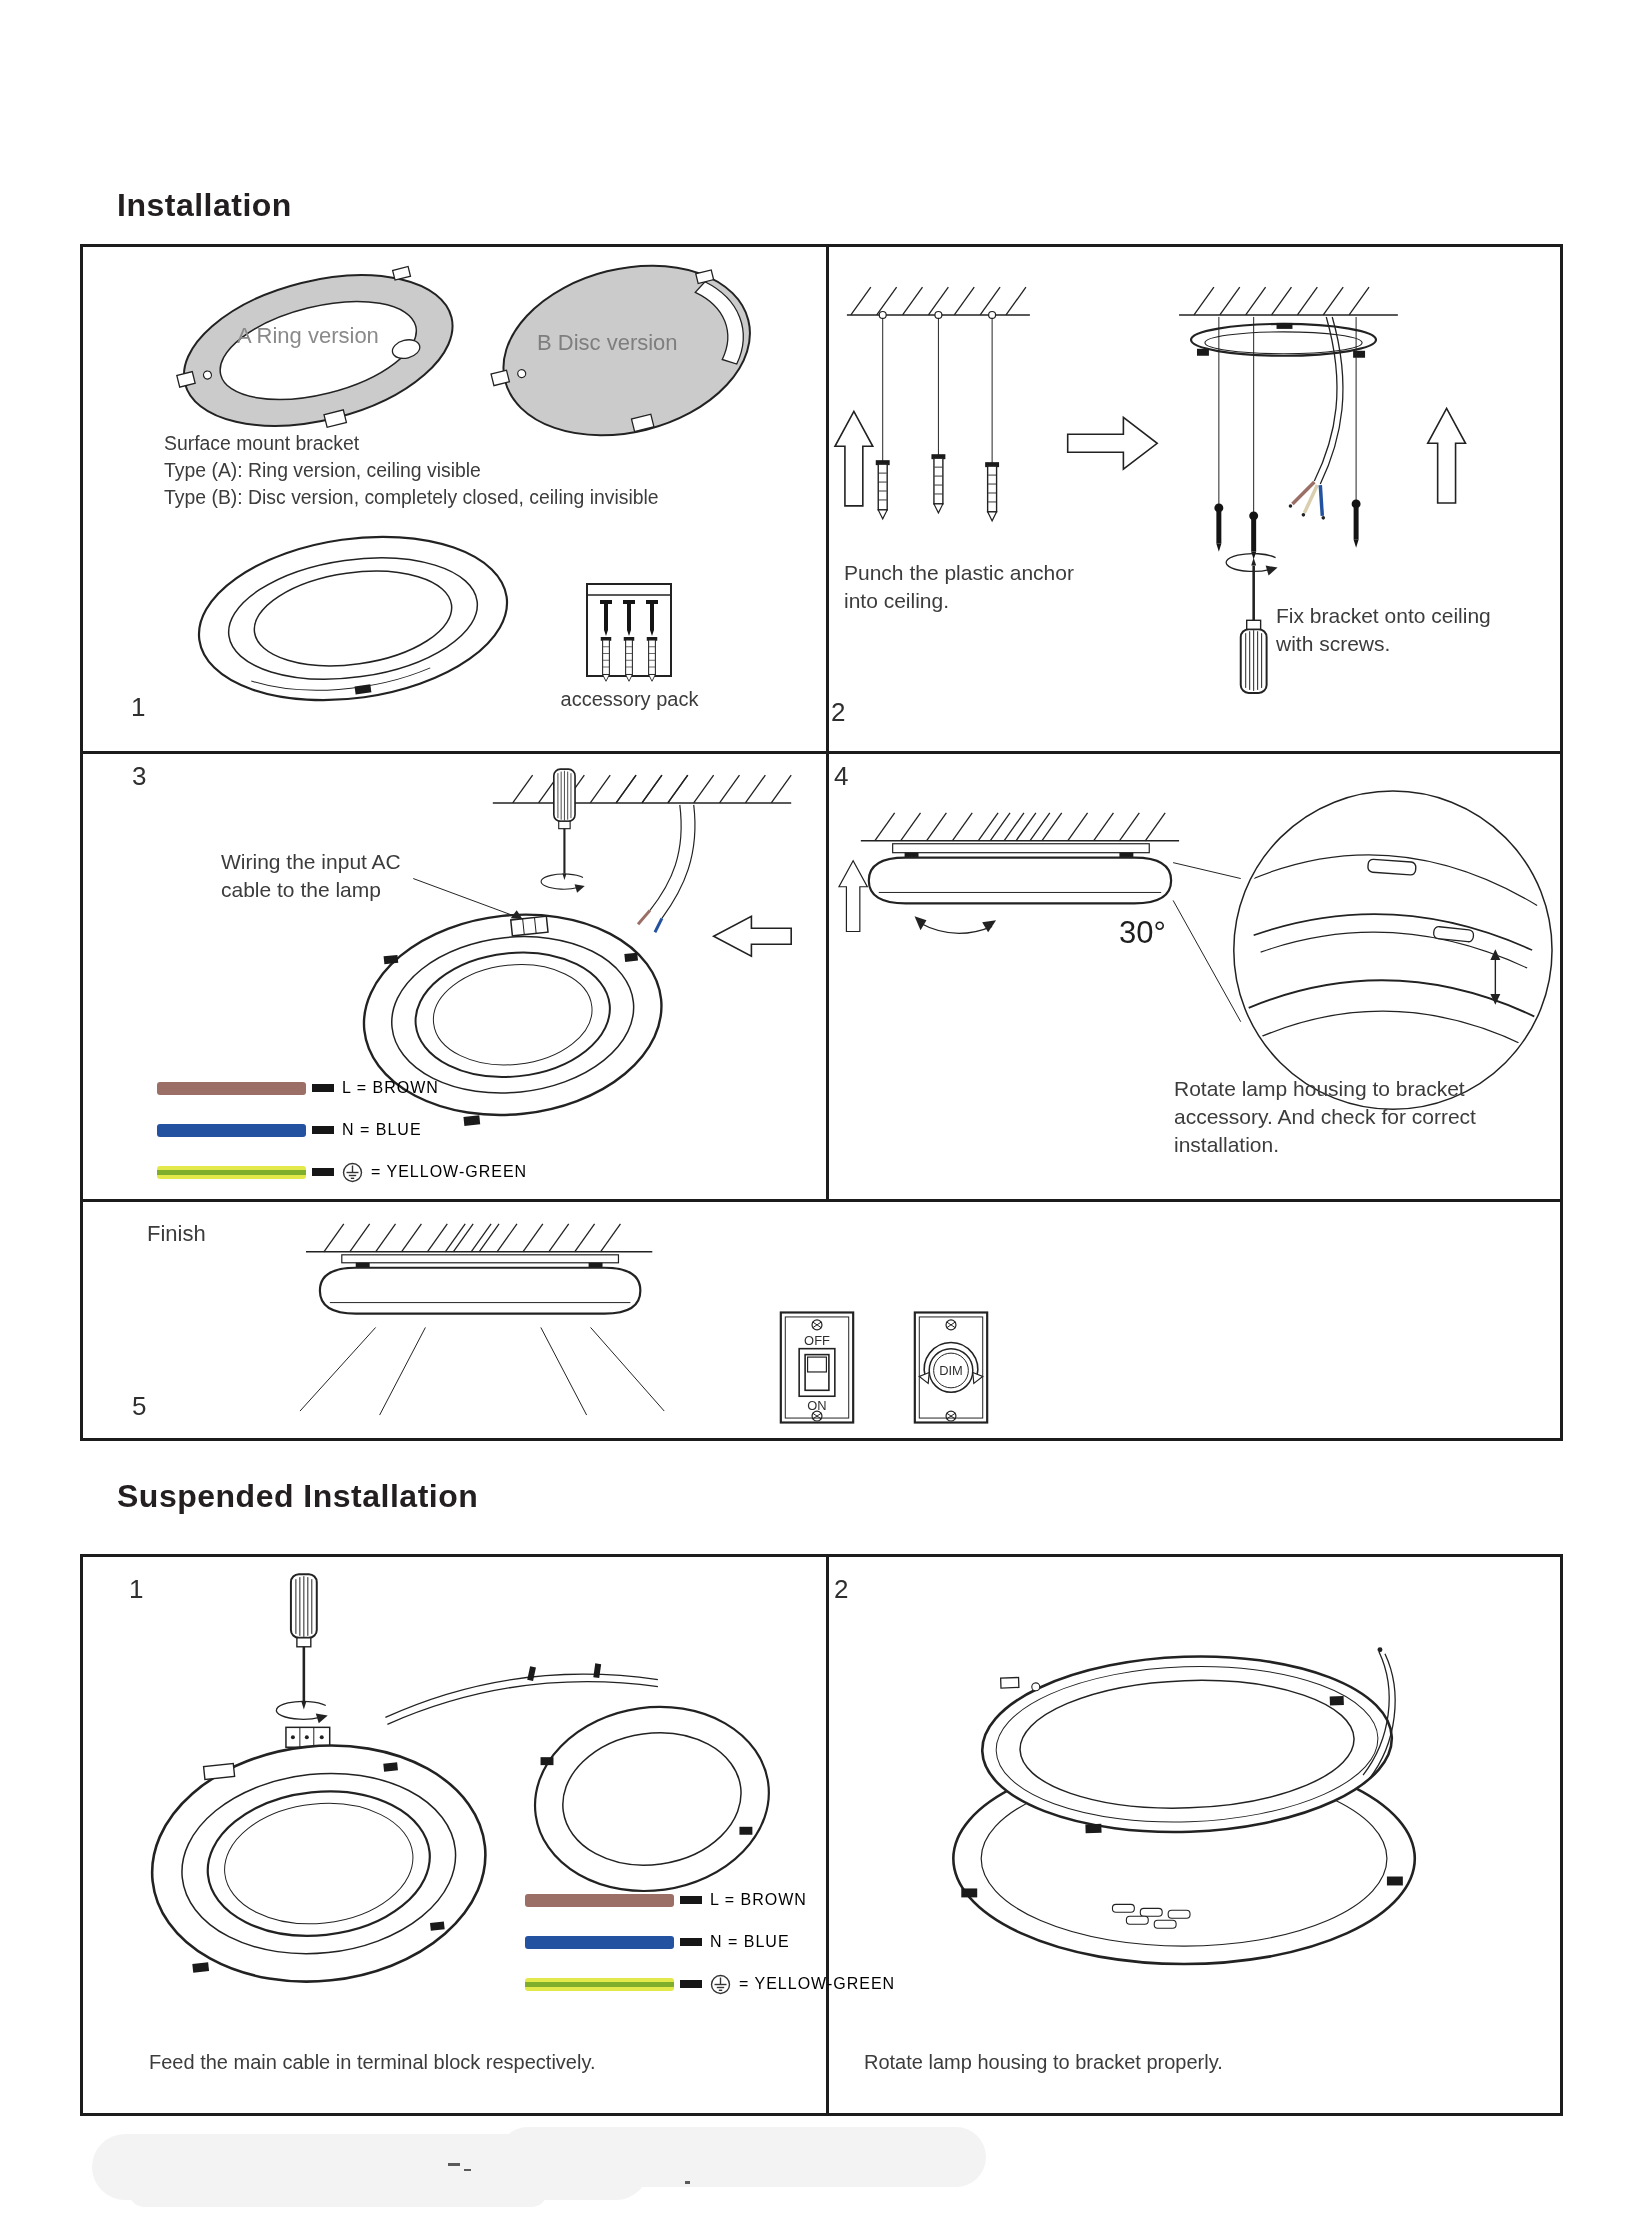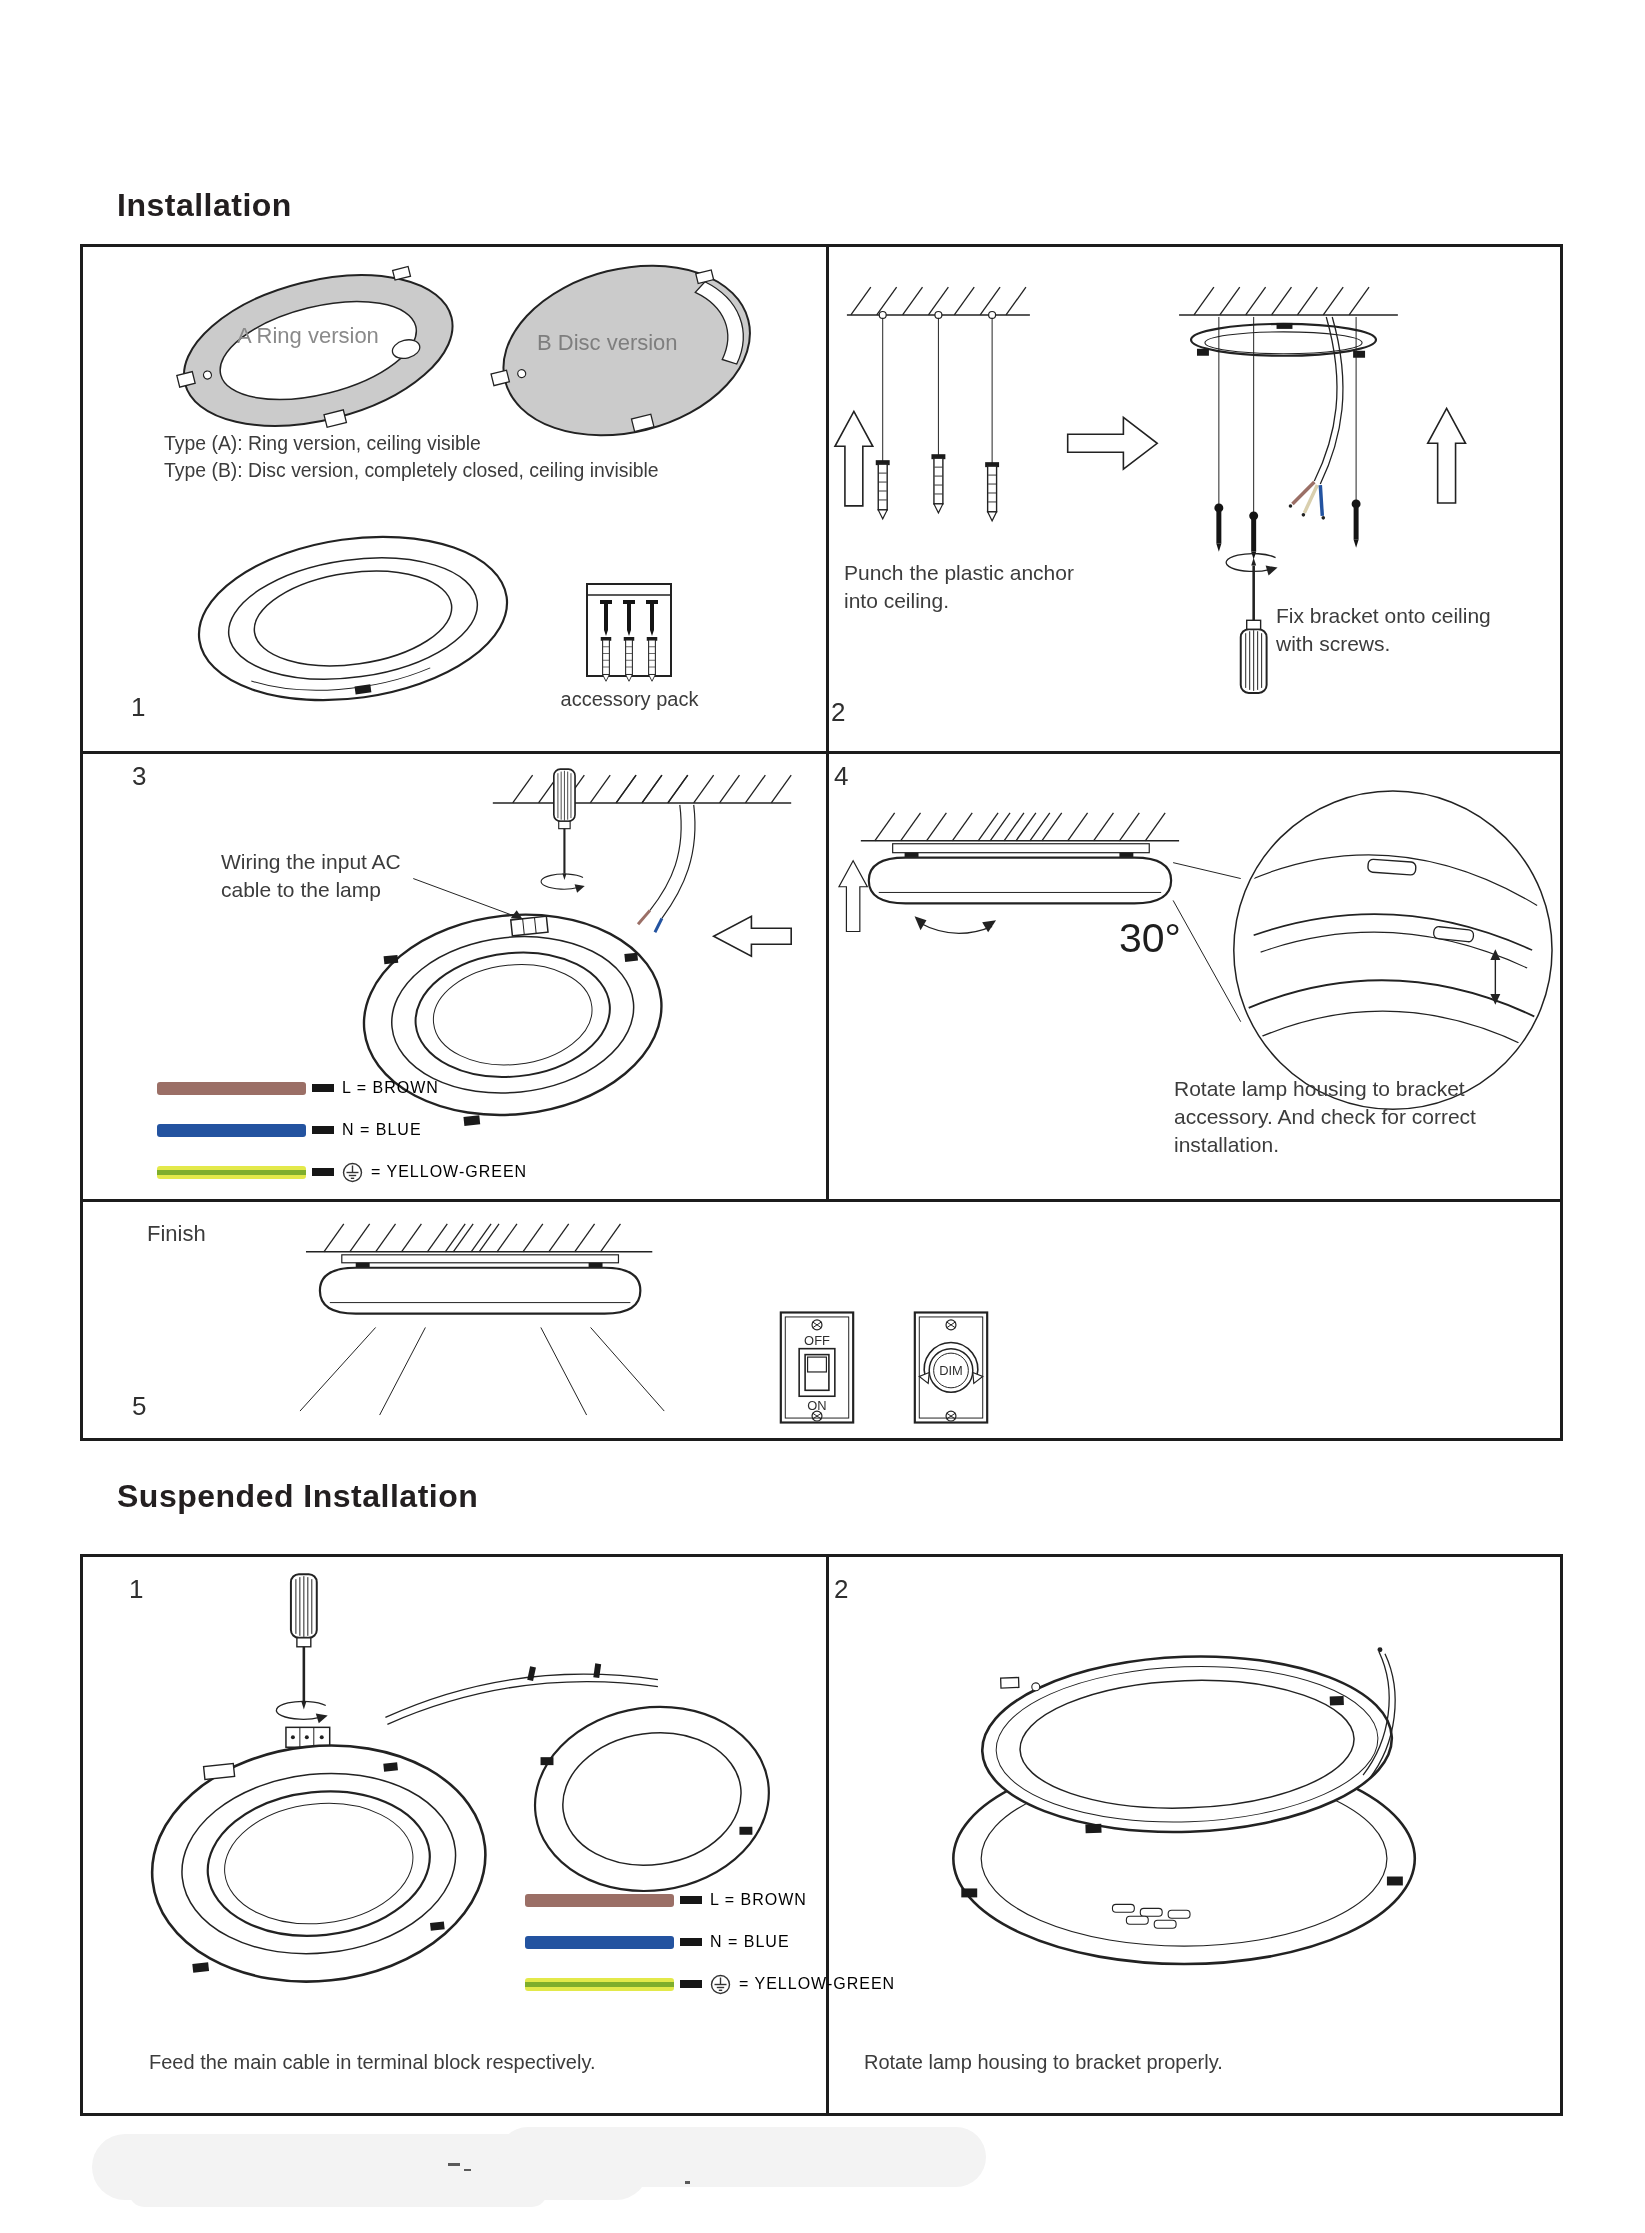--- a/index.html
+++ b/index.html
@@ -104,20 +104,21 @@
     <rect x="342" y="90" width="16" height="12" fill="#fff" stroke="#222" stroke-width="1.3"></rect>
     <circle cx="372" cy="97" r="4" fill="#fff" stroke="#222" stroke-width="1.2"></circle>
     <rect x="468" y="168" width="20" height="13" fill="#fff" stroke="#222" stroke-width="1.3"></rect>
     <rect x="566" y="42" width="16" height="10" fill="#fff" stroke="#222" stroke-width="1.3"></rect>
   </g>
 </svg>
 <div class="glabel" style="left:237px; top:323px;">A Ring version</div>
 <div class="glabel" style="left:537px; top:330px; color:#7e7e7e;">B Disc version</div>
 
 <div class="note" style="left:164px; top:430px;">
+  <div>Surface mount bracket</div>
   <div>Type (A): Ring version, ceiling visible</div>
   <div>Type (B): Disc version, completely closed, ceiling invisible</div>
 </div>
 
 <svg style="left:174px; top:527px;" width="358" height="184" viewBox="0 0 360 185">
   <g transform="rotate(-8 180 92)">
     <ellipse cx="180" cy="92" rx="156" ry="80" fill="#fff" stroke="#222" stroke-width="2.2"></ellipse>
     <ellipse cx="180" cy="92" rx="126" ry="59" fill="#fff" stroke="#222" stroke-width="1.5"></ellipse>
     <ellipse cx="180" cy="92" rx="100" ry="46" fill="#fff" stroke="#222" stroke-width="1.5"></ellipse>
     <path d="M 70 140 A 150 72 0 0 0 250 152" fill="none" stroke="#222" stroke-width="1"></path>
@@ -304,21 +305,21 @@
       <path d="M 430 278 Q 565 220 702 288" fill="none" stroke="#222" stroke-width="1.2"></path>
       <rect x="606" y="168" width="40" height="12" rx="5" fill="#fff" stroke="#222" stroke-width="1.3" transform="rotate(6 626 174)"></rect>
       <g>
         <line x1="668" y1="196" x2="668" y2="238" stroke="#222" stroke-width="1.4"></line>
         <polygon points="663,200 673,200 668,189" fill="#222"></polygon>
         <polygon points="663,234 673,234 668,245" fill="#222"></polygon>
       </g>
     </g>
   </g>
 </svg>
-<div class="abs" style="left:1119px; top:915px; font-size:41px; color:#1e1e1e;">30°</div>
+<div class="abs" style="left:1119px; top:915px; font-size:31px; color:#1e1e1e;">30°</div>
 <div class="cap" style="left:1174px; top:1075px;">
   <div>Rotate lamp housing to bracket</div>
   <div>accessory. And check for correct</div>
   <div>installation.</div>
 </div>
 
 <div class="cap" style="left:147px; top:1220px; font-size:22px;">Finish</div>
 <svg style="left:95px; top:1204px;" width="617" height="234" viewBox="0 0 620 235">
   <line x1="212" y1="48" x2="560" y2="48" stroke="#222" stroke-width="1.5"></line>
   <use href="#hatch" transform="translate(230,20)"></use>

